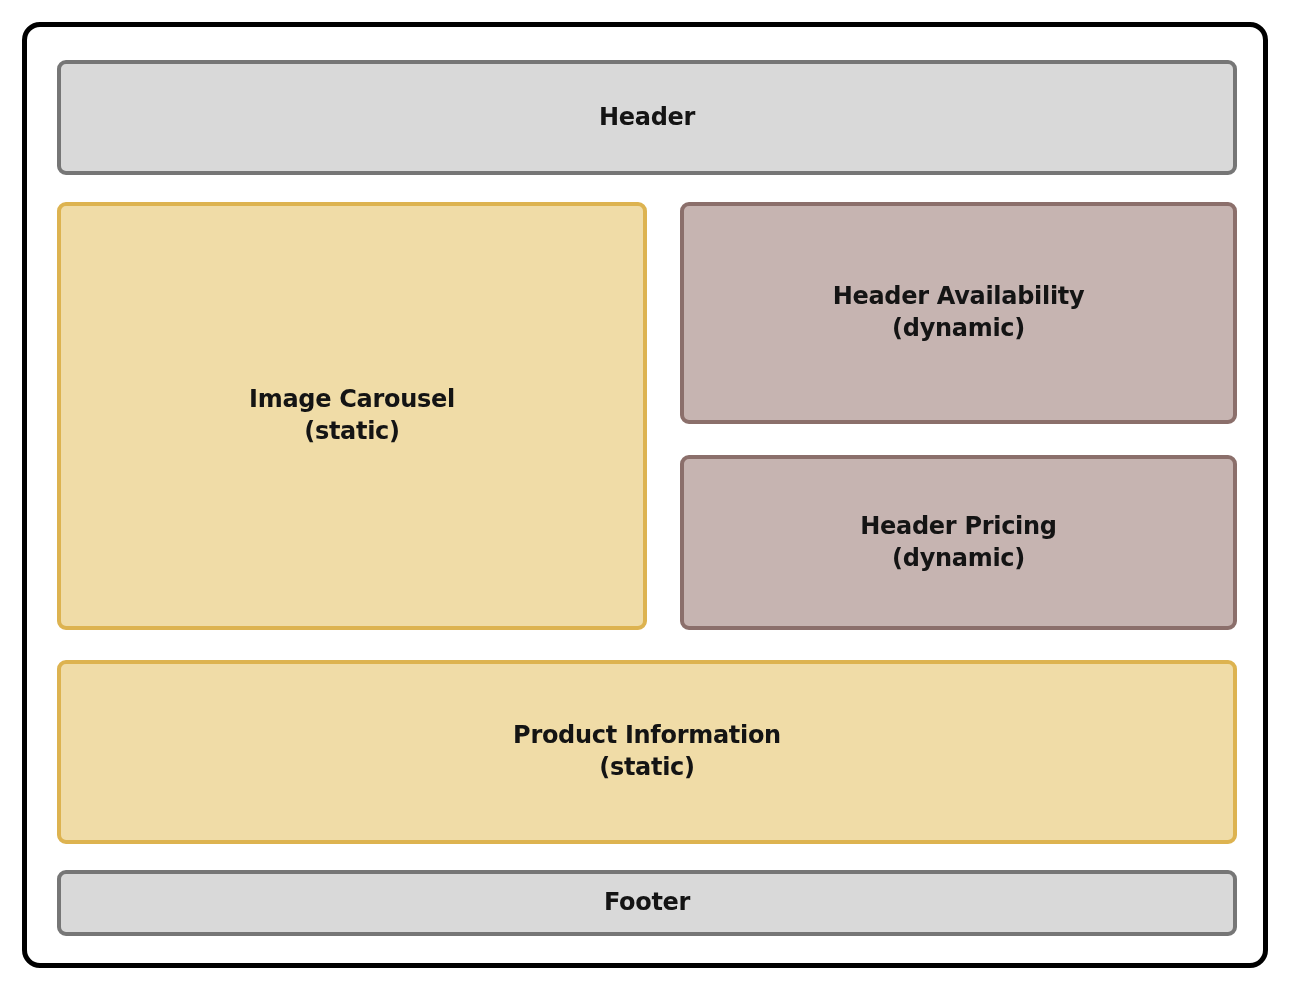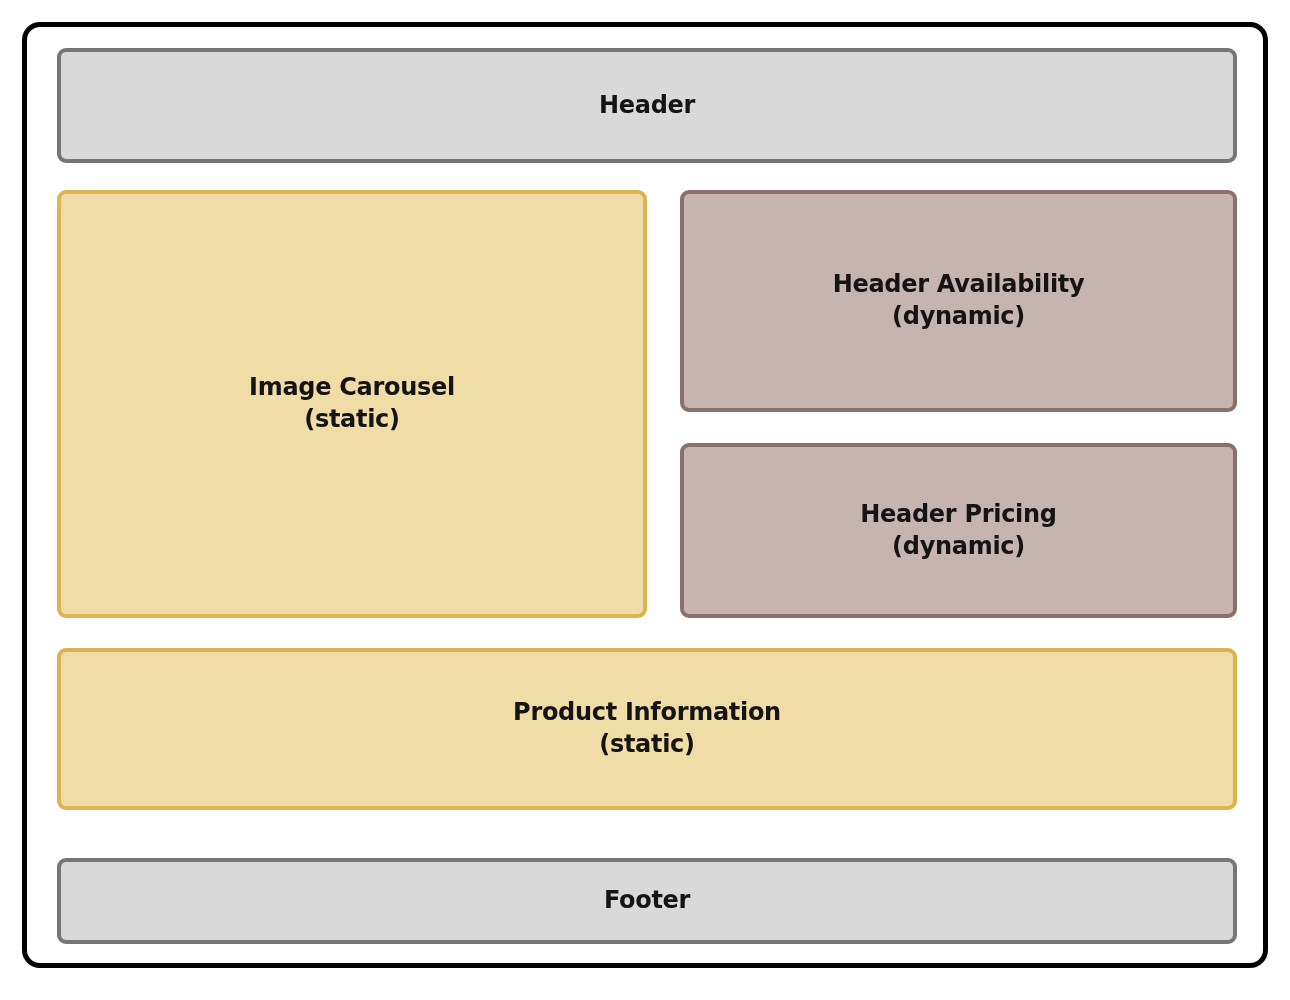--- a/index.html
+++ b/index.html
@@ -37,20 +37,21 @@
     background: #ffffff;
   }
   .box {
     position: absolute;
     border-radius: 9px;
     display: flex;
     flex-direction: column;
     align-items: center;
     justify-content: center;
     text-align: center;
+    margin-top: 12px;
   }
   .box .label,
   .box .sublabel {
     font-weight: bold;
     font-size: 24px;
     line-height: 1.33;
     letter-spacing: -0.3px;
     color: var(--text);
     white-space: pre;
   }
@@ -64,22 +65,22 @@
     text-align: center;
   }
   .dynamic {
     background: var(--dynamic-fill);
     border: 4px solid var(--dynamic-border);
   }
   .header-box  { left: 57px;  top: 48px;  width: 1180px; height: 115px; }
   .carousel-box{ left: 57px;  top: 190px; width: 590px;  height: 428px; }
   .avail-box   { left: 680px; top: 190px; width: 557px;  height: 222px; }
   .pricing-box { left: 680px; top: 443px; width: 557px;  height: 175px; }
-  .info-box    { left: 57px;  top: 648px; width: 1180px; height: 162px; }
-  .footer-box  { left: 57px;  top: 858px; width: 1180px; height: 86px; text-align: center; }
+  .info-box    { left: 57px;  top: 648px; width: 1180px; height: 184px; }
+  .footer-box  { left: 57px;  top: 858px; width: 1180px; height: 66px; text-align: center; }
 </style>
 </head>
 <body>
 
 <div class="canvas">
 
   <div class="frame"></div>
 
   <div class="box neutral header-box">
     <div class="label">Header</div>

